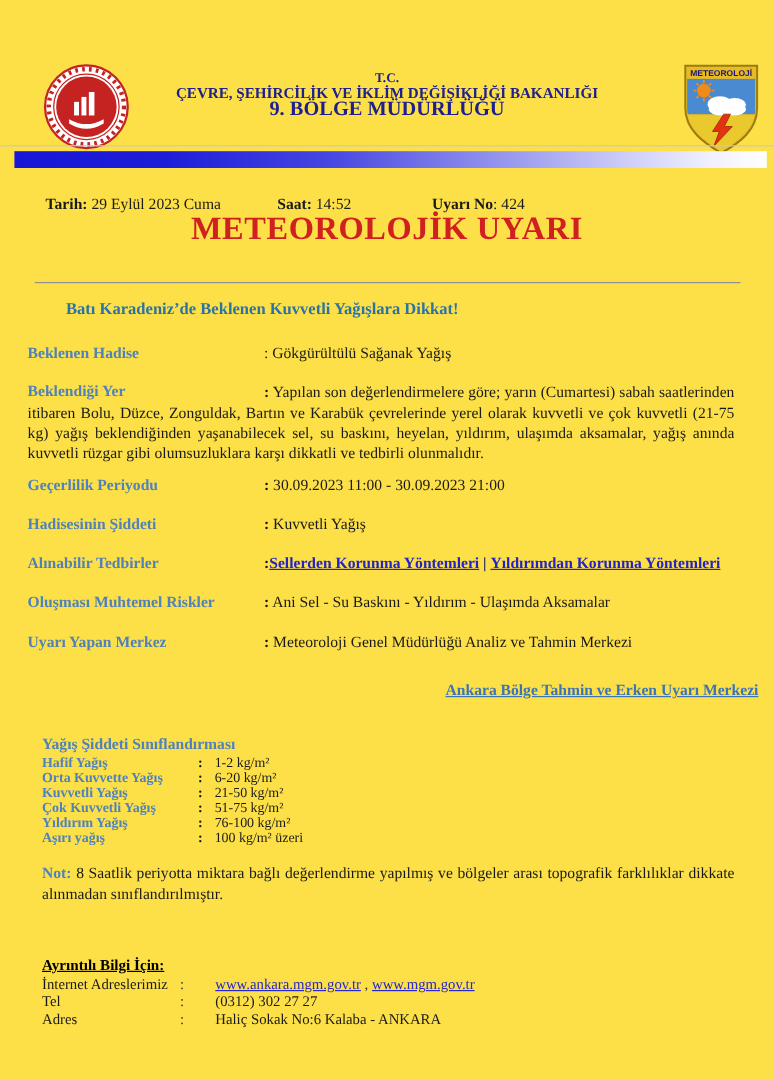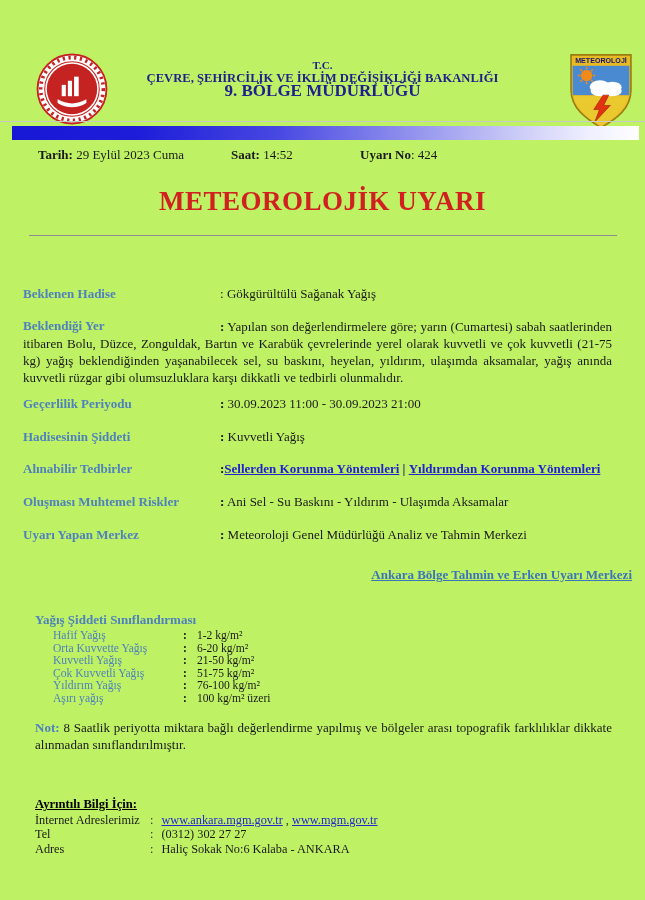--- a/index.html
+++ b/index.html
@@ -1,21 +1,21 @@
 <!DOCTYPE html>
 <html><head>
 <meta charset="utf-8">
 <style>
   * { box-sizing: border-box; margin: 0; padding: 0; }
   html, body { background: #fff; }
   .page {
     position: relative;
     width: 645px;
     height: 900px;
-    background: #bef264;
+    background: #fde047;
     font-family: "Liberation Serif", serif;
     color: #1a1a1a;
     overflow: hidden;
   }
   .abs { position: absolute; }
 
   
   .seal { left: 36px; top: 53px; width: 72px; height: 72px; }
   .ministry {
     left: 30px; right: 30px; top: 59px;
@@ -30,29 +30,29 @@
   .ministry .l4 { font-size: 17px; }
   .mgm-logo { left: 569px; top: 52px; width: 64px; height: 78px; }
 
   .topline { top: 121px; left: 0; width: 645px; height: 1px; background: #c9c9c9; }
   .gradbar {
     top: 126px; left: 12px; width: 627px; height: 14px;
     background: linear-gradient(90deg, #1717d6 0%, #1d1dd9 20%, #4747e2 42%,
                 #8c8ced 62%, #c9c9f7 80%, #efefff 92%, #ffffff 100%);
   }
 
-  .metarow { top: 147px; left: 0; width: 606px; height: 18px; font-size: 13px; padding-left: 40px; }
+  .metarow { top: 162px; left: 0; width: 606px; height: 18px; font-size: 13px; padding-left: 40px; }
   .metarow b { font-weight: bold; }
   .meta-tarih { position: absolute; left: 38px; }
   .meta-saat  { position: absolute; left: 231px; }
   .meta-uyari { position: absolute; left: 360px; }
 
   
   .doc-title {
-    top: 186px; left: 0; width: 645px;
+    top: 175px; left: 0; width: 645px;
     text-align: center;
     color: #d02020;
     font-weight: bold;
     font-size: 27px;
     letter-spacing: 0.5px;
   }
   .title-rule { top: 235px; left: 29px; width: 588px; height: 0; border-top: 1.4px solid #8f8f8f; }
 
   .subtitle {
     top: 250px; left: 55px;
@@ -77,35 +77,35 @@
     color: #3c74b8;
     font-weight: bold;
     font-size: 13px;
     text-decoration: underline;
   }
 
   
   .classification { top: 612px; left: 35px; position: absolute; }
   .cls-title { color: #4f81bd; font-weight: bold; font-size: 13px; margin-bottom: 2px; }
   .cls-row { font-size: 11.6px; line-height: 12.6px; }
-  .clabel { display: inline-block; width: 130px; color: #4f81bd; font-weight: normal; margin-left: 18px; }
+  .clabel { display: inline-block; width: 130px; color: #4f81bd; font-weight: bold; }
   .ccolon { font-weight: bold; color: #111; }
   .cvalue { margin-left: 10px; color: #1a1a1a; }
 
   
   .note { top: 720px; left: 35px; right: 33px; position: absolute; font-size: 13px; line-height: 16.5px; text-align: justify; }
   .note .nlabel { color: #4f81bd; font-weight: bold; }
 
   
   .footer { top: 797px; left: 35px; position: absolute; font-size: 12.3px; }
   .f-head { font-weight: bold; text-decoration: underline; font-size: 12.6px; color: #000; margin-bottom: 1px; }
   .f-row { line-height: 14.4px; }
   .flab { display: inline-block; width: 115px; }
   .fcolon { color: #333; }
-  .fval { margin-left: 8px; }
+  .fval { margin-left: 26px; }
   .flink { color: #2626cc; text-decoration: underline; }
   .fsep { color: #333; }
 </style>
 </head>
 <body>
 
 <div class="page">
 
   <svg class="abs seal" viewBox="0 0 70 70">
     <circle cx="35" cy="35" r="33.5" fill="#ffffff" stroke="#c52222" stroke-width="1.8"></circle>
@@ -163,20 +163,21 @@
 
   <div class="abs metarow">
     <span class="meta-tarih"><b>Tarih:</b><span> 29 Eylül 2023 Cuma</span></span>
     <span class="meta-saat"><b>Saat:</b><span> 14:52</span></span>
     <span class="meta-uyari"><b>Uyarı No</b><span>: 424</span></span>
   </div>
 
   <div class="abs doc-title">METEOROLOJİK UYARI</div>
   <div class="abs title-rule"></div>
 
+  <div class="abs subtitle">Batı Karadeniz’de Beklenen Kuvvetli Yağışlara Dikkat!</div>
 
   <div class="row" style="top:286px">
     <span class="rlabel">Beklenen Hadise</span>
     <span class="rvalue"><span class="colon">:</span><span> Gökgürültülü Sağanak Yağış</span></span>
   </div>
 
   <div class="row para-row" style="top:318px">
     <span class="rlabel">Beklendiği Yer</span>
     <p class="ptext"><span class="spacer"></span><b class="colon">:</b><span> Yapılan son değerlendirmelere göre; yarın (Cumartesi) sabah saatlerinden itibaren Bolu, Düzce, Zonguldak, Bartın ve Karabük çevrelerinde yerel olarak kuvvetli ve çok kuvvetli (21-75 kg) yağış beklendiğinden yaşanabilecek sel, su baskını, heyelan, yıldırım, ulaşımda aksamalar, yağış anında kuvvetli rüzgar gibi olumsuzluklara karşı dikkatli ve tedbirli olunmalıdır.</span></p>
   </div>

